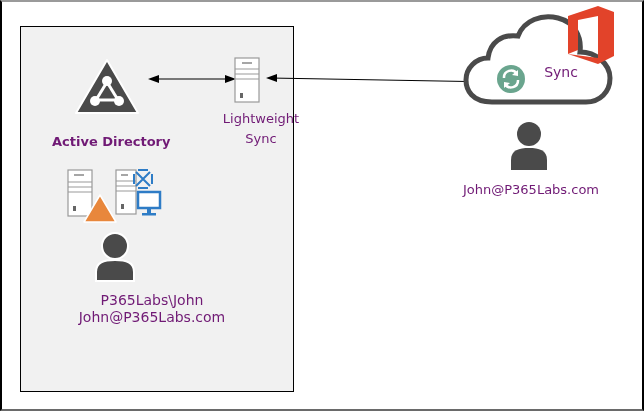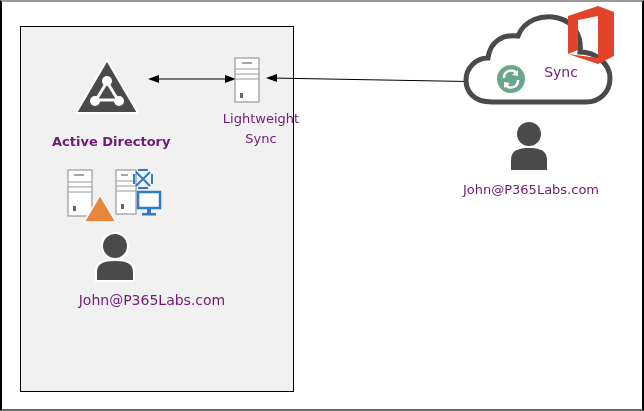--- a/index.html
+++ b/index.html
@@ -99,14 +99,15 @@
   <rect x="24" y="24" width="22" height="16" fill="#fff" stroke="#2e7cc6" stroke-width="2.5"></rect>
   <rect x="33" y="40" width="4" height="5" fill="#2e7cc6"></rect>
   <rect x="28" y="45" width="14" height="2.5" fill="#2e7cc6"></rect>
 </svg>
 
 <svg style="left:92px;top:231px" width="46" height="52" viewBox="0 0 46 52">
   <circle cx="23" cy="15" r="13" fill="#4a4a4a" stroke="#fff" stroke-width="2"></circle>
   <path d="M4 50 L4 41 C4 31 12 29 23 29 C34 29 42 31 42 41 L42 50 Z" fill="#4a4a4a" stroke="#fff" stroke-width="2"></path>
 </svg>
 <div class="lbl" style="left:40px;top:292px;width:224px;font-size:14px;">
+  <div>P365Labs\John</div>
   <div>John@P365Labs.com</div>
 </div>
 
 </body></html>

